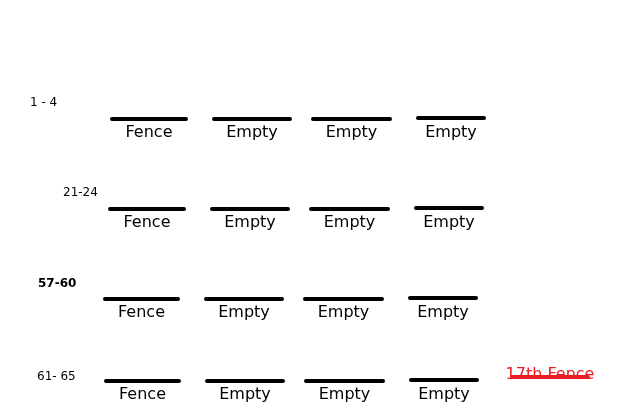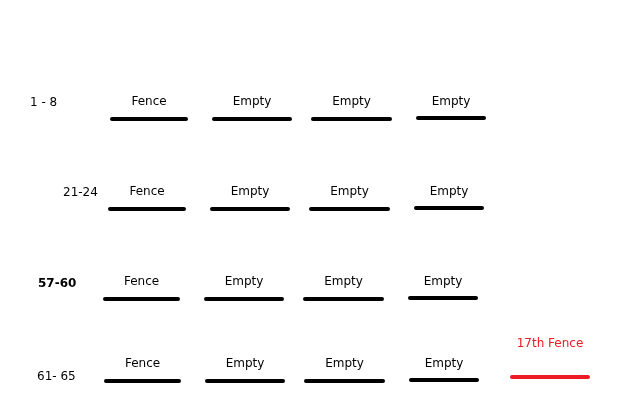--- a/index.html
+++ b/index.html
@@ -1,28 +1,28 @@
 <!DOCTYPE html>
 <html><head>
   <meta charset="utf-8">
   <style>
     html, body { margin: 0; padding: 0; background: #ffffff; }
     body { width: 642px; height: 415px; position: relative; overflow: hidden;
            font-family: "DejaVu Sans", "Liberation Sans", sans-serif; color: #000; }
     .row-label { position: absolute; font-size: 12px; white-space: nowrap; }
-    .slot-label { position: absolute; font-size: 12px; white-space: nowrap; transform: translateX(-50%); }
+    .slot-label { position: absolute; font-size: 16px; white-space: nowrap; transform: translateX(-50%); margin-top: 28px; }
     .slot-line { position: absolute; height: 4px; border-radius: 2px; background: #000000; }
     .slot-line.red { background: #ed1c24; }
     .slot-label.red { color: #ed1c24; }
   </style>
 </head>
 <body>
 
 <div id="diagram">
-    <div class="row-label" style="left: 30px; top: 95px;">1 - 8</div>
+    <div class="row-label" style="left: 30px; top: 95px;">1 - 4</div>
     <div class="slot-label" style="left: 149px; top: 94px;">Fence</div>
     <div class="slot-line" style="left: 110px; width: 78px; top: 117px;"></div>
     <div class="slot-label" style="left: 252px; top: 94px;">Empty</div>
     <div class="slot-line" style="left: 212px; width: 80px; top: 117px;"></div>
     <div class="slot-label" style="left: 351.5px; top: 94px;">Empty</div>
     <div class="slot-line" style="left: 311px; width: 81px; top: 117px;"></div>
     <div class="slot-label" style="left: 451px; top: 94px;">Empty</div>
     <div class="slot-line" style="left: 416px; width: 70px; top: 116px;"></div>
     <div class="row-label" style="left: 33px; top: 185px; margin-left: 30px;">21-24</div>
     <div class="slot-label" style="left: 147px; top: 184px;">Fence</div>

